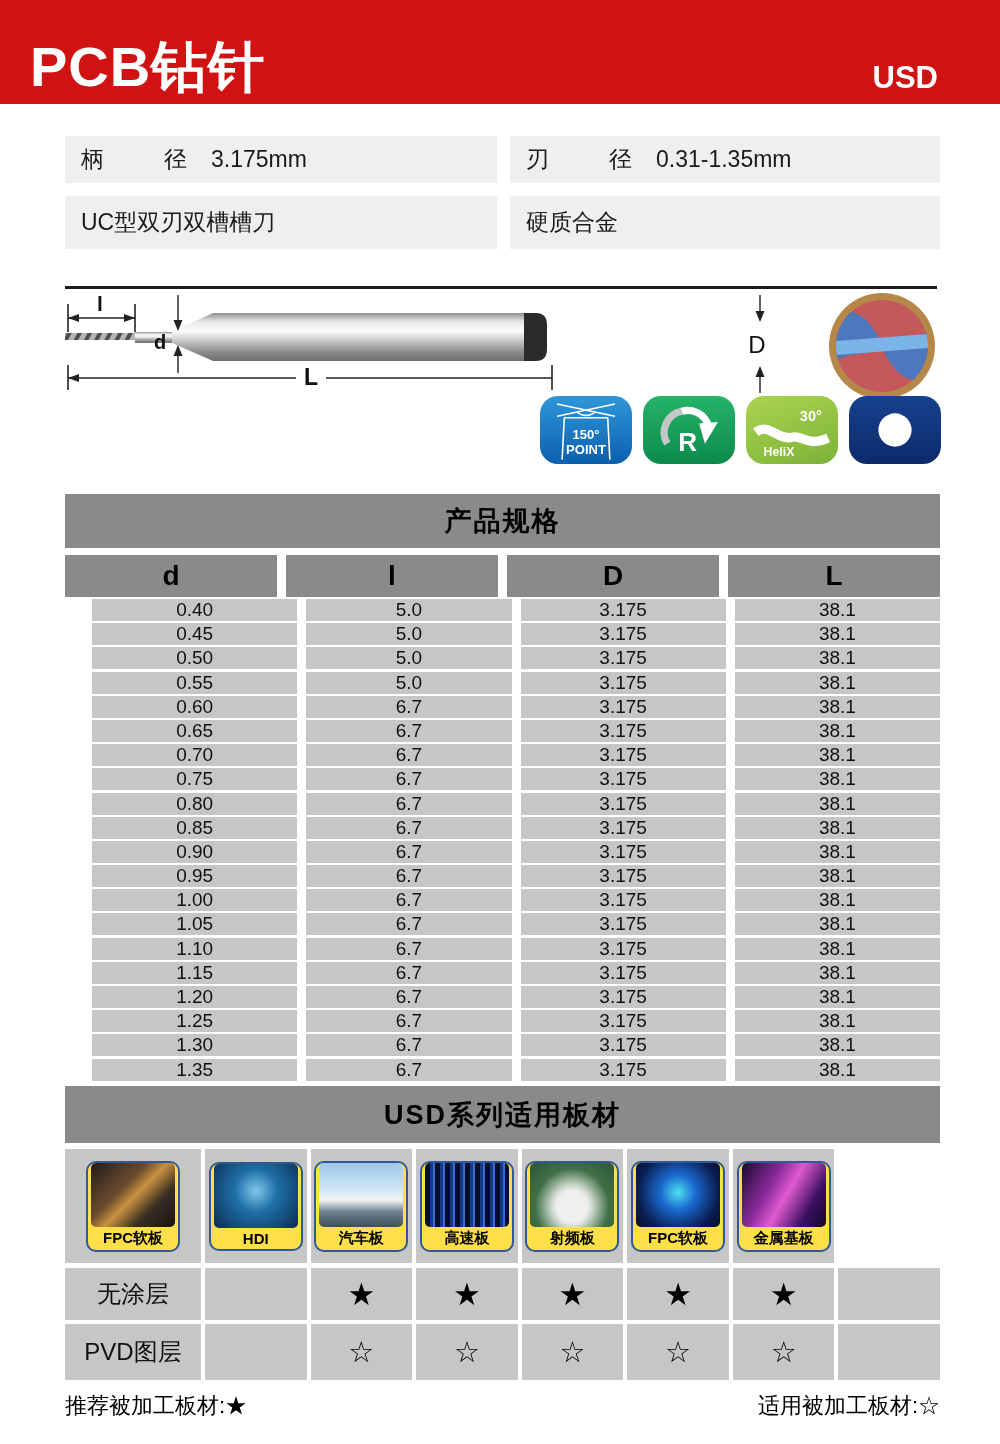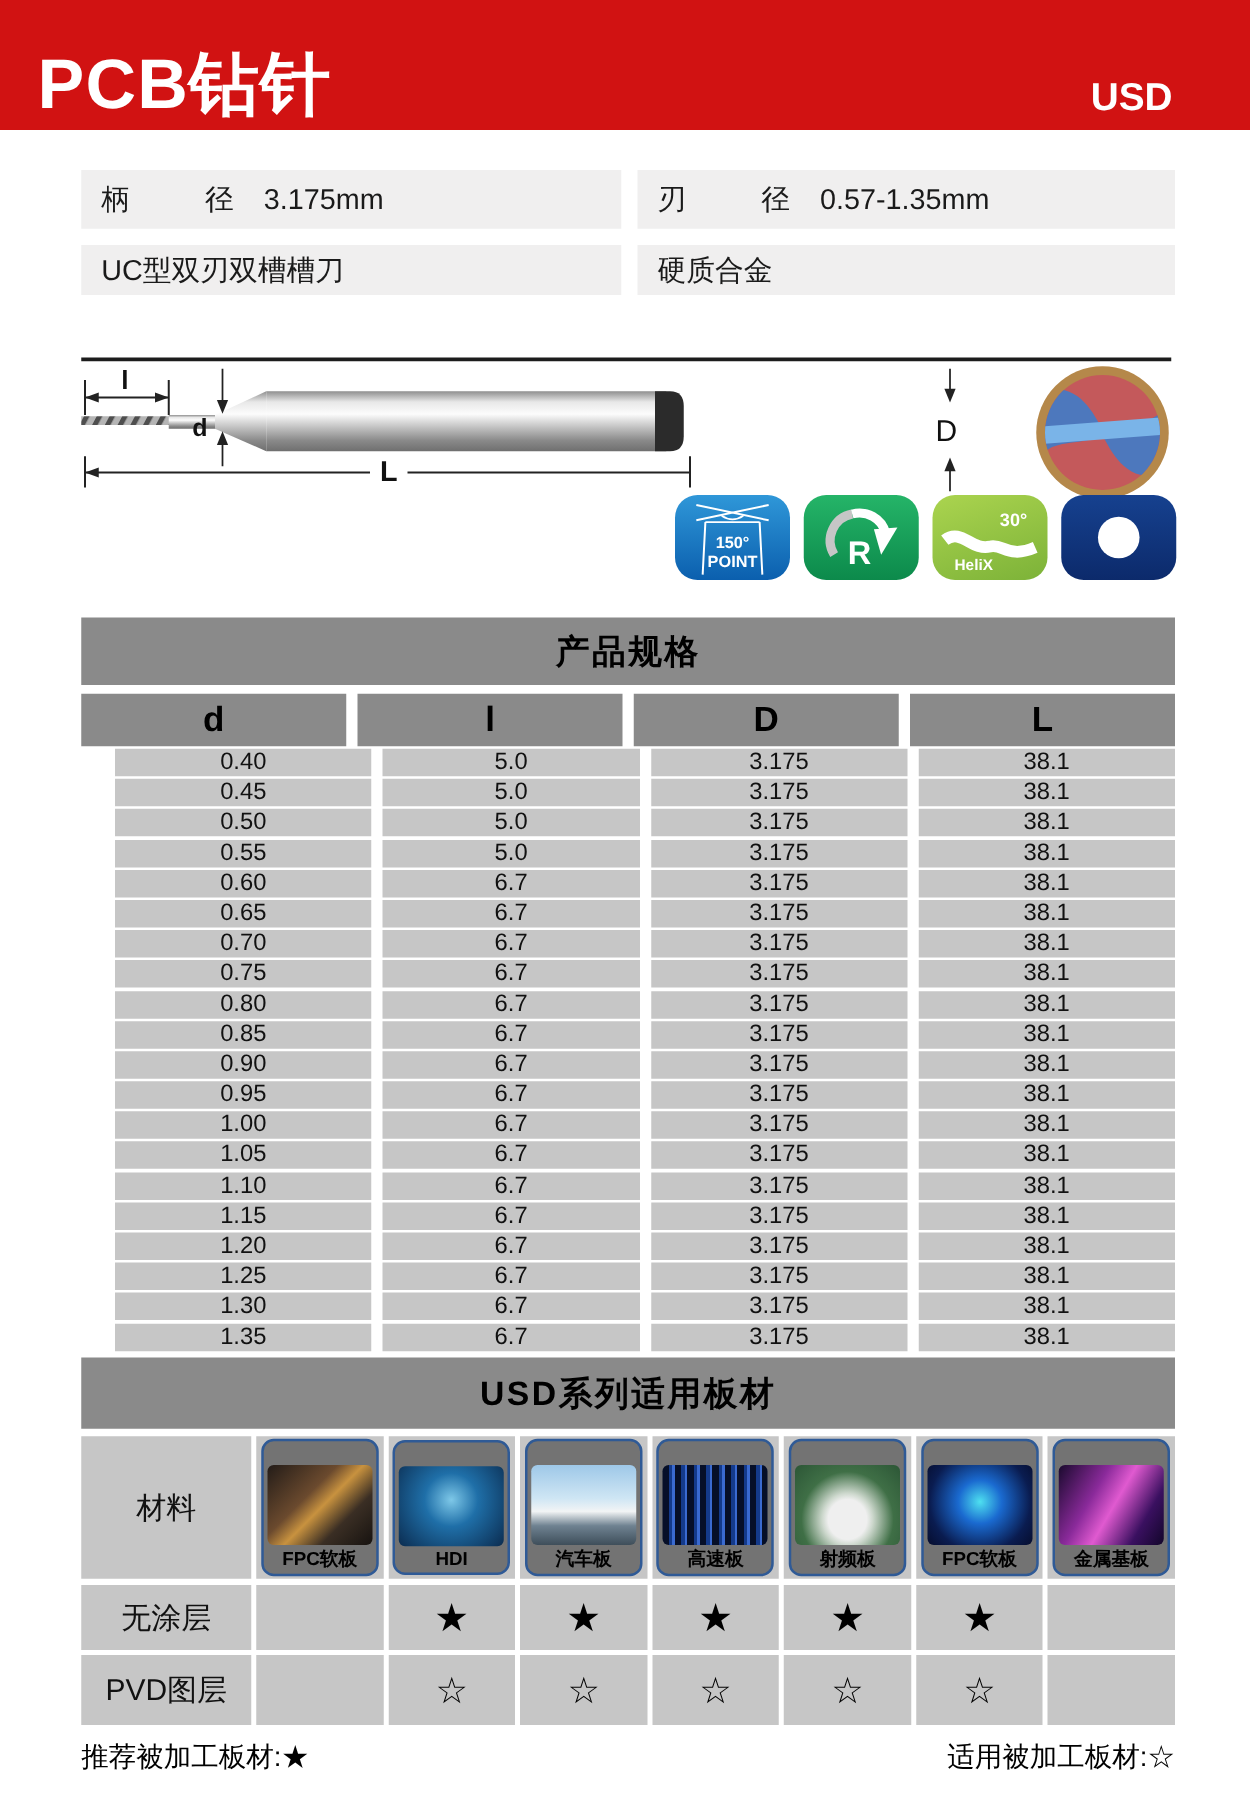--- a/index.html
+++ b/index.html
@@ -10,21 +10,21 @@
   }
   
   .header-bar { position:absolute; top:0; left:0; width:1000px; height:104px; background:#d11212; }
   .header-title { position:absolute; left:30px; top:30px; font-size:56px; font-weight:bold; color:#fff; letter-spacing:1px; }
   .header-series { position:absolute; right:62px; top:60px; font-size:31px; font-weight:bold; color:#fff; }
   
   .specs { position:absolute; top:136px; left:65px; width:875px;
     display:grid; grid-template-columns:432px 430px; column-gap:13px; row-gap:13px; }
   .spec-cell { background:#f0efef; display:flex; align-items:center; padding-left:16px; font-size:23px; color:#1a1a1a; }
   .spec-cell.r1 { height:47px; }
-  .spec-cell.r2 { height:40px; }
+  .spec-cell.r2 { height:53px; }
   .k1 { margin-right:60px; }
   .k2 { margin-right:24px; }
   
   .diagram { position:absolute; top:286px; left:60px; width:880px; height:206px; }
   .divider { position:absolute; top:0; left:5px; width:872px; height:3px; background:#1c1c1c; }
   .drill-svg { position:absolute; top:3px; left:0; }
   .badges { position:absolute; left:480px; top:110px; display:flex; gap:11px; }
   .badge { width:92px; height:68px; border-radius:18px; position:relative; overflow:hidden; }
   .badge svg { position:absolute; top:0; left:0; width:100%; height:100%; }
   .badge-blue  { background:linear-gradient(180deg,#2f97d8,#0b5fae); }
@@ -46,21 +46,21 @@
   .trow { display:grid; grid-template-columns:repeat(4,1fr); column-gap:9px; margin-bottom:2.2px; }
   .tcell { background:#c6c6c6; height:22px; font-size:19px; line-height:22px; text-align:center; color:#111; }
   
   .board { position:absolute; top:1149px; left:65px; width:875px; }
   .brow { display:grid; grid-template-columns:136px repeat(7,1fr); column-gap:4px; margin-bottom:4px; }
   .bcell { background:#c6c6c6; display:flex; align-items:center; justify-content:center; }
   .brow-materials .bcell { height:114px; }
   .brow-uncoated .bcell { height:52px; margin-top:1px;}
   .brow-pvd .bcell { height:56px; }
   .blabel { font-size:24px; color:#111; }
-  .tile { width:94px; background:#737373; border:2px solid #2f5a96; border-radius:10px; padding:19px 3px 2px; text-align:center; }
+  .tile { width:94px; background:#fde047; border:2px solid #2f5a96; border-radius:10px; padding:0 3px 2px; text-align:center; }
   .photo { width:84px; height:64px; border-radius:5px; margin:0 auto; }
   .caption { font-size:15px; font-weight:bold; color:#000; margin-top:2px; white-space:nowrap; }
   .photo-0 { background:linear-gradient(135deg,#231c18 0%,#6b4a2e 38%,#c8923f 52%,#3a2e24 72%,#171310 100%); }
   .photo-1 { background:radial-gradient(circle at 50% 42%,#7ec8e8 0%,#1f6fa8 38%,#0b2c50 100%); }
   .photo-2 { background:linear-gradient(180deg,#9ec8e8 0%,#cfe6f4 42%,#f2f4f5 58%,#6f8291 76%,#3e4e5a 100%); }
   .photo-3 { background:repeating-linear-gradient(90deg,#060f28 0 5px,#143a8a 5px 8px,#3a6ad0 8px 10px); }
   .photo-4 { background:radial-gradient(ellipse at 50% 68%,#efefef 0 26%,#cdd8cd 34%,#3f6f46 62%,#2c5636 100%); }
   .photo-5 { background:radial-gradient(circle at 50% 46%,#4ee0f0 0%,#1a6ad0 32%,#0a1c50 74%,#060d2e 100%); }
   .photo-6 { background:linear-gradient(120deg,#1a0a2e 0%,#8a2a9a 34%,#e05ad0 52%,#3a1060 78%,#12062a 100%); }
   .star-filled { font-size:31px; color:#000; }
@@ -83,21 +83,21 @@
 
   <div class="specs">
     <div class="spec-cell r1">
       <span class="k1">柄</span>
       <span class="k2">径</span>
       <span>3.175mm</span>
     </div>
     <div class="spec-cell r1">
       <span class="k1">刃</span>
       <span class="k2">径</span>
-      <span>0.57-1.35mm</span>
+      <span>0.31-1.35mm</span>
     </div>
     <div class="spec-cell r2">
       <span>UC型双刃双槽槽刀</span>
     </div>
     <div class="spec-cell r2">
       <span>硬质合金</span>
     </div>
   </div>
 
   <div class="diagram">
@@ -327,23 +327,20 @@
         <div class="tcell">1.35</div>
         <div class="tcell">6.7</div>
         <div class="tcell">3.175</div>
         <div class="tcell">38.1</div>
       </div>
     </div>
 
   <div class="bar bar2">USD系列适用板材</div>
   <div class="board">
     <div class="brow brow-materials">
-      <div class="bcell">
-          <span class="blabel">材料</span>
-        </div>
     <div class="bcell">
           <div class="tile">
             <div class="photo photo-0"></div>
             <div class="caption">FPC软板</div>
           </div>
         </div>
         <div class="bcell">
           <div class="tile">
             <div class="photo photo-1"></div>
             <div class="caption">HDI</div>

